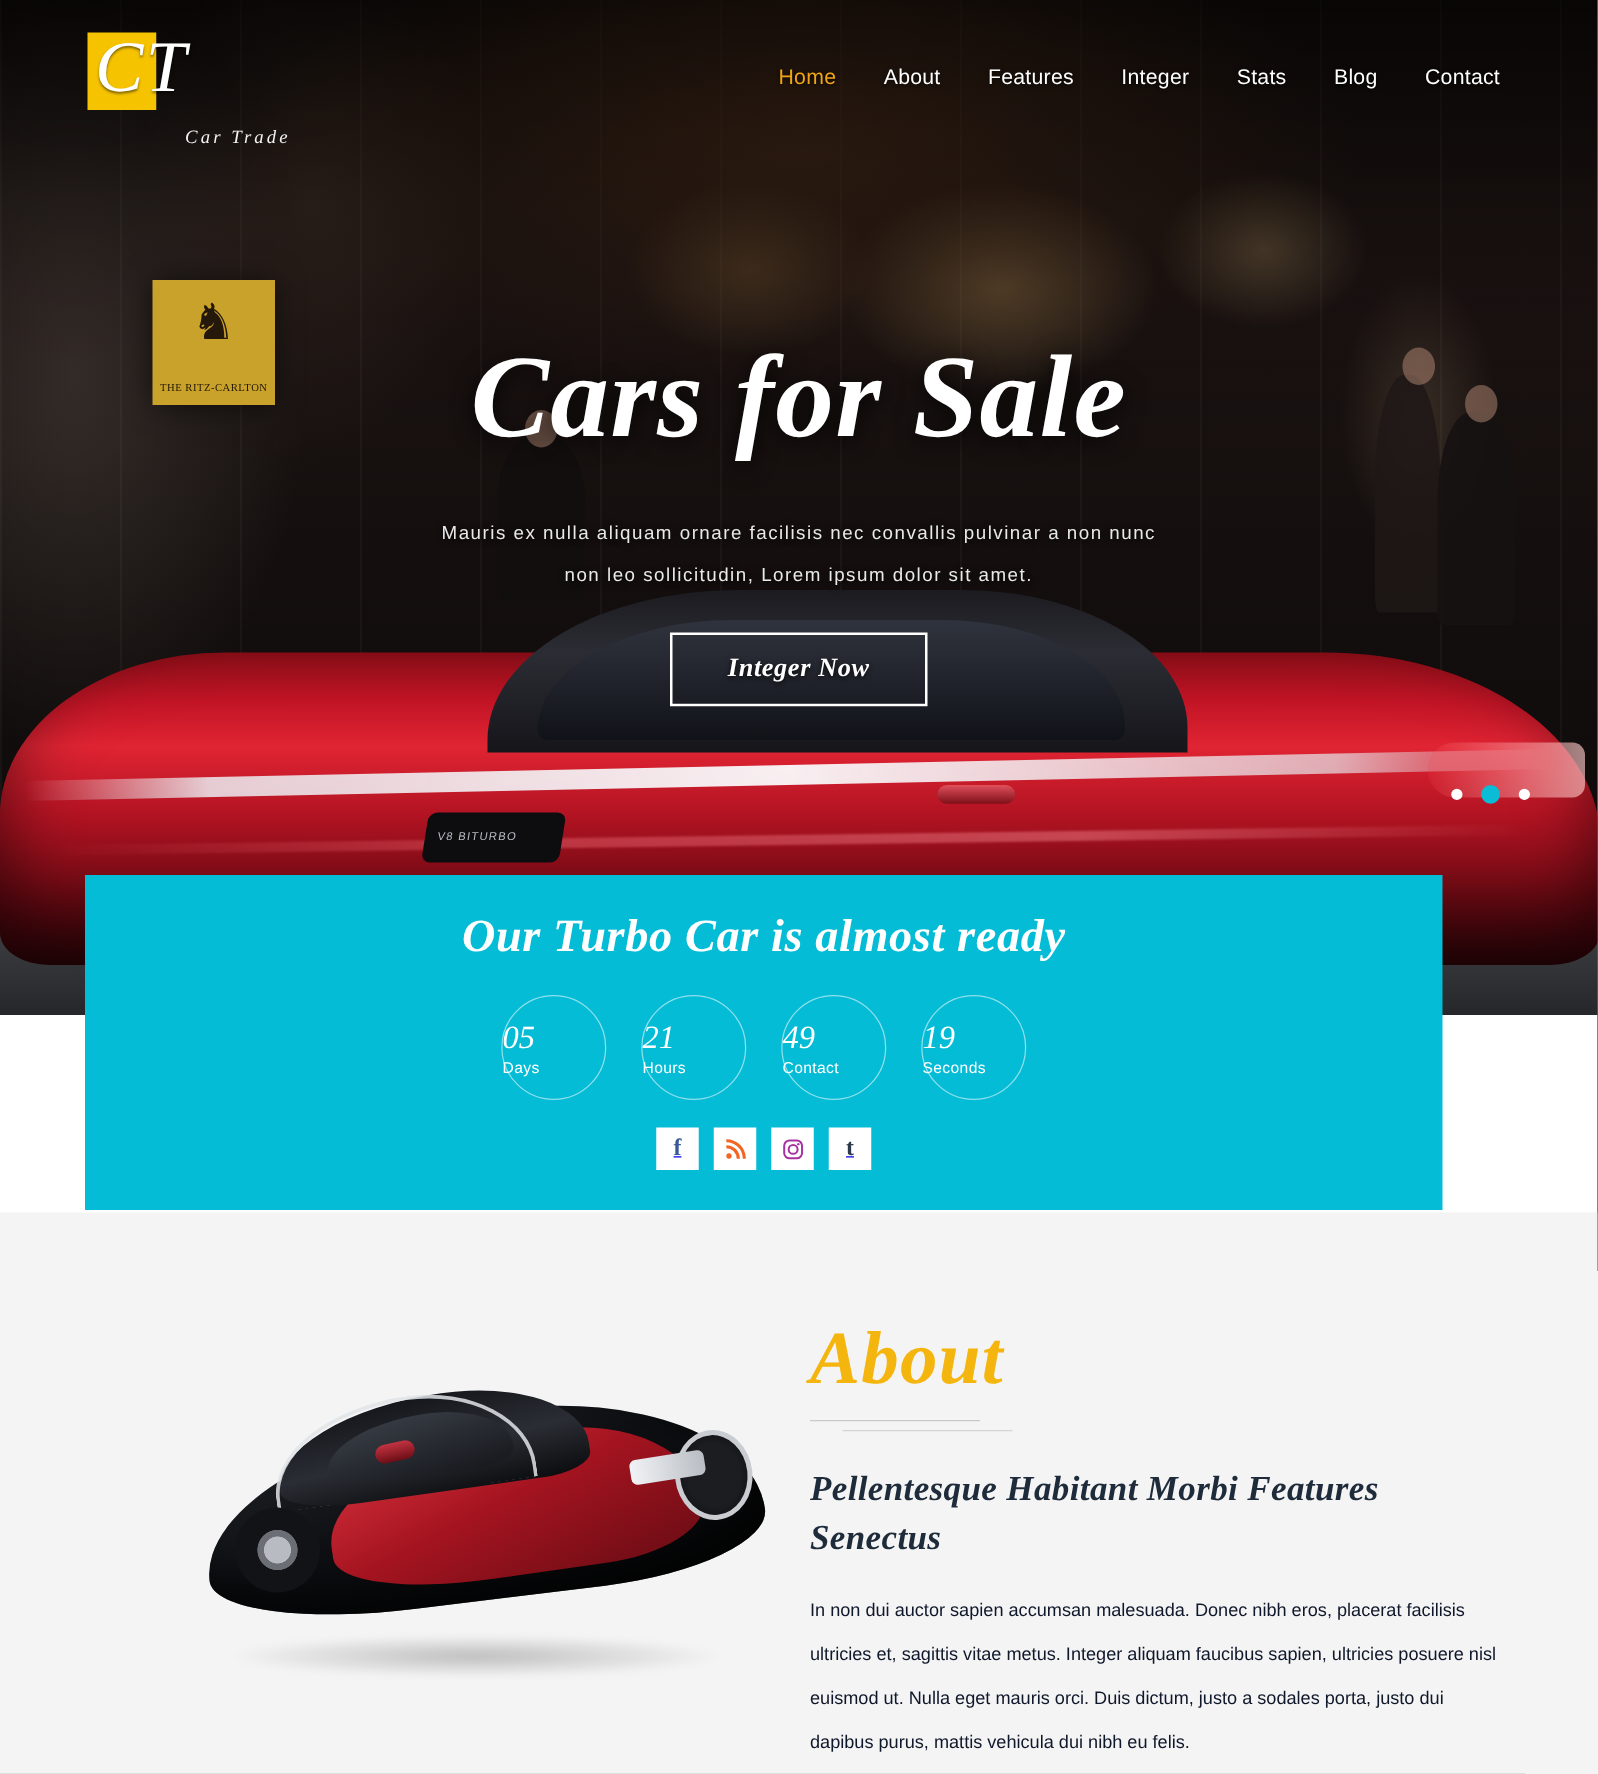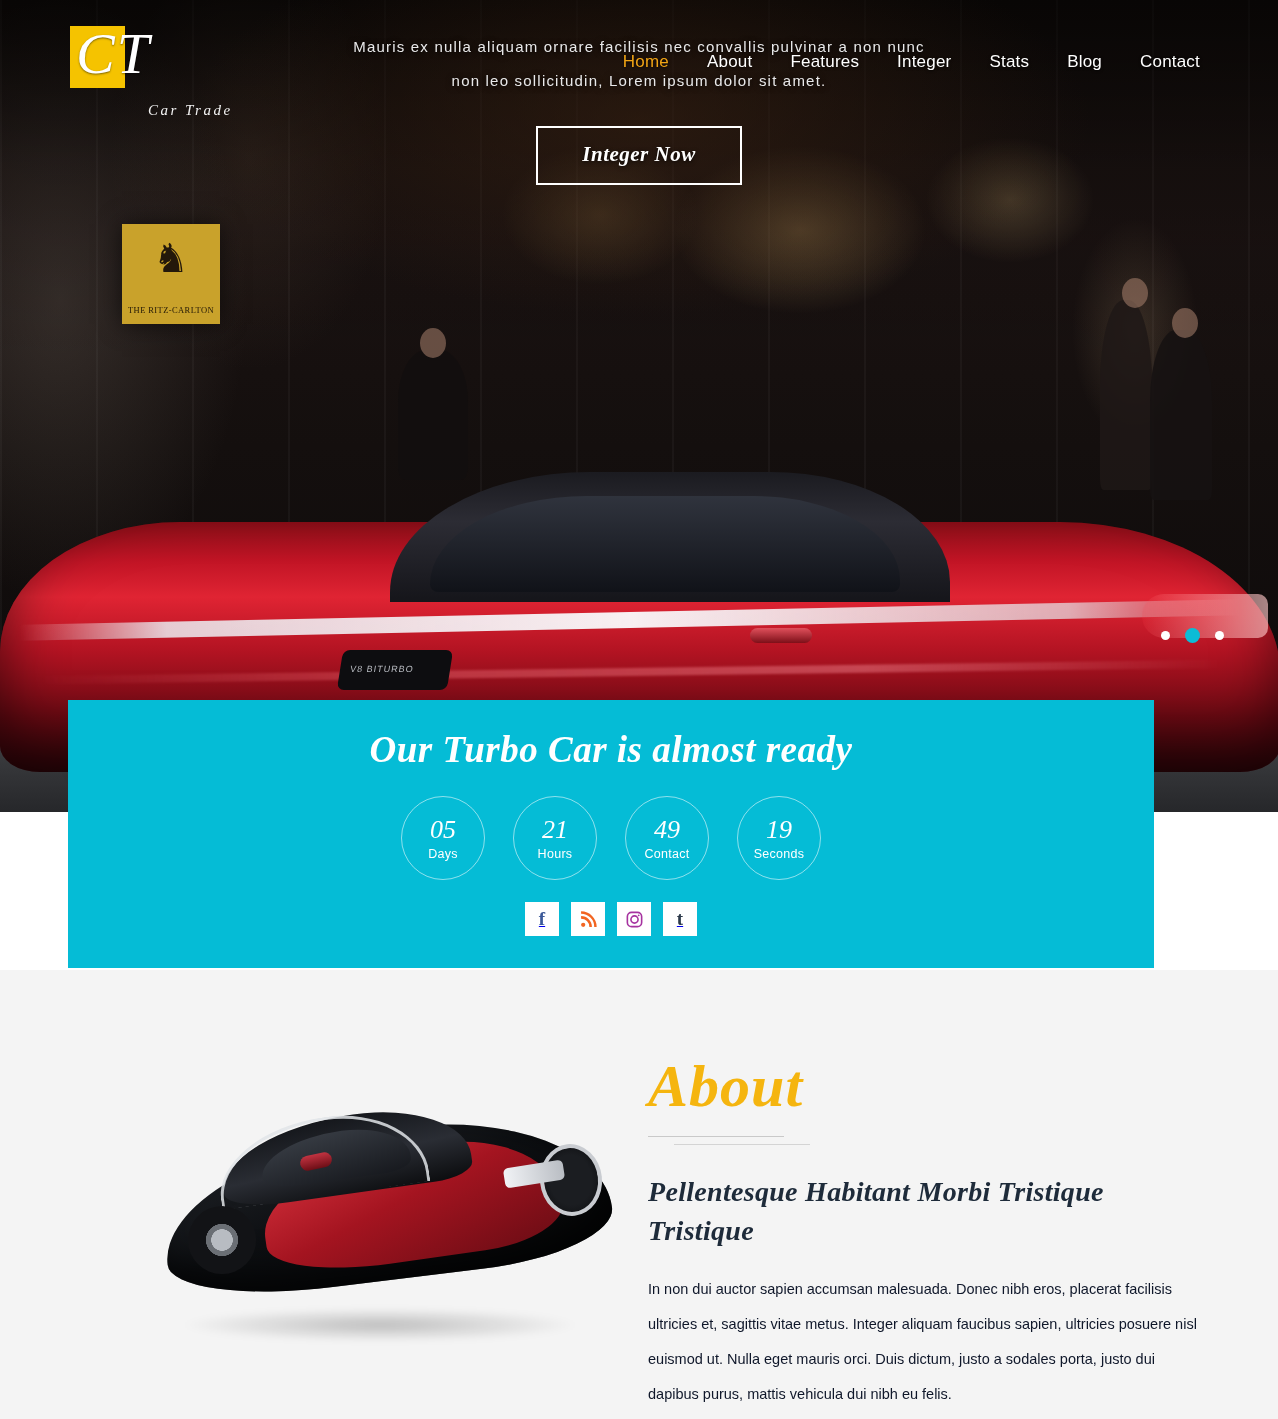--- a/index.html
+++ b/index.html
@@ -242,21 +242,21 @@
     font-family: "Liberation Serif", serif;
     font-style: italic;
     font-weight: bold;
     font-size: 94px;
     line-height: 100px;
     color: #ffffff;
     letter-spacing: 1px;
     text-shadow: 0 3px 18px rgba(0,0,0,0.7);
   }
   .hero-sub {
-    margin: 30px auto 0;
+    margin: 42px auto 0;
     width: 580px;
     font-size: 15px;
     line-height: 34px;
     letter-spacing: 1.2px;
     color: #e9e9ea;
     text-shadow: 0 1px 6px rgba(0,0,0,0.9);
   }
   .hero-btn {
     display: inline-block;
     margin-top: 28px;
@@ -311,21 +311,21 @@
     display: flex;
     justify-content: center;
     gap: 28px;
   }
   .timer-cell {
     width: 84px; height: 84px;
     border: 1px solid rgba(255,255,255,0.55);
     border-radius: 50%;
     display: flex;
     flex-direction: column;
-    align-items: center;
+    align-items: flex-start;
     justify-content: center;
   }
   .timer-num {
     font-family: "Liberation Serif", serif;
     font-style: italic;
     font-size: 26px;
     line-height: 28px;
     color: #ffffff;
   }
   .timer-label {
@@ -536,20 +536,21 @@
       <a href="#">About</a>
       <a href="#">Features</a>
       <a href="#">Integer</a>
       <a href="#">Stats</a>
       <a href="#">Blog</a>
       <a href="#">Contact</a>
     </nav>
   </header>
 
   <div class="hero-copy">
+    <h1 class="hero-title">Cars for Sale</h1>
     <p class="hero-sub">Mauris ex nulla aliquam ornare facilisis nec convallis pulvinar a non nunc non leo sollicitudin, Lorem ipsum dolor sit amet.</p>
     <button class="hero-btn">Integer Now</button>
   </div>
 
   <div class="hero-dots">
     <span class="dot"></span>
     <span class="dot active"></span>
     <span class="dot"></span>
   </div>
 </section>
@@ -617,16 +618,16 @@
       <div class="sc-wheel f"></div>
     </div>
   </div>
 
   <div class="about-copy">
     <h2 class="about-title">About</h2>
     <div class="rule-group">
       <div class="rule-1"></div>
       <div class="rule-2"></div>
     </div>
-    <h3 class="about-sub">Pellentesque Habitant Morbi Tristique Tristique</h3>
+    <h3 class="about-sub">Pellentesque Habitant Morbi Features Senectus</h3>
     <p class="about-text">In non dui auctor sapien accumsan malesuada. Donec nibh eros, placerat facilisis ultricies et, sagittis vitae metus. Integer aliquam faucibus sapien, ultricies posuere nisl euismod ut. Nulla eget mauris orci. Duis dictum, justo a sodales porta, justo dui dapibus purus, mattis vehicula dui nibh eu felis.</p>
   </div>
 </section>
 
 </body></html>

